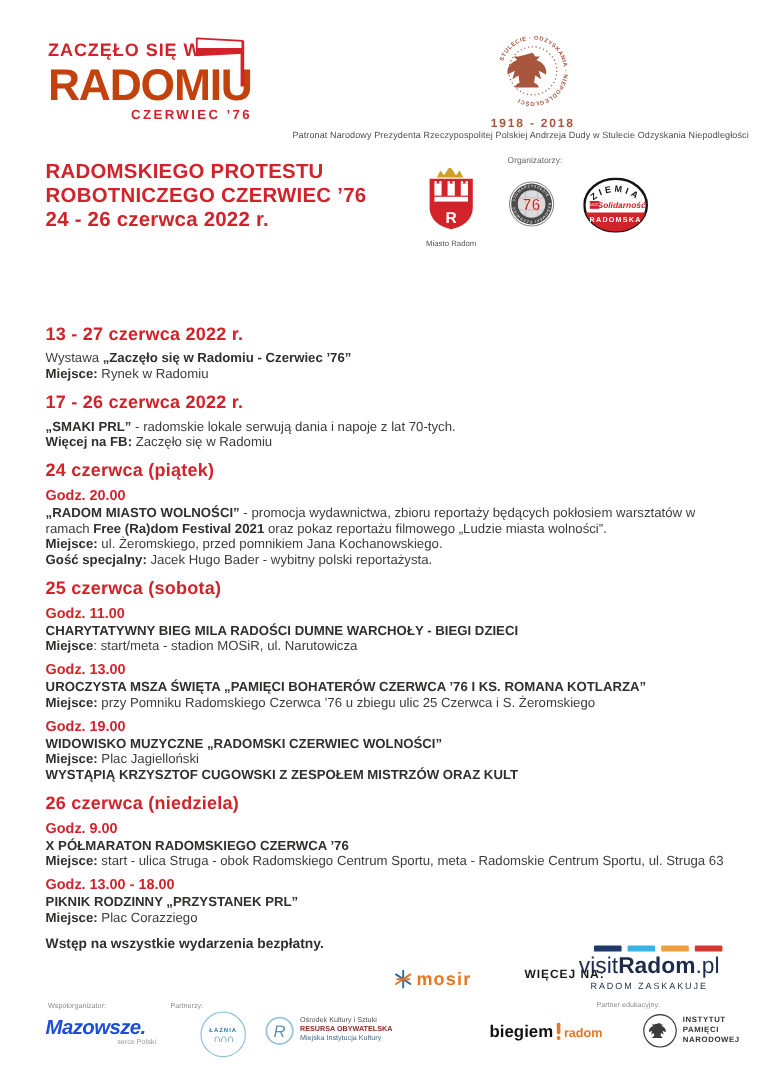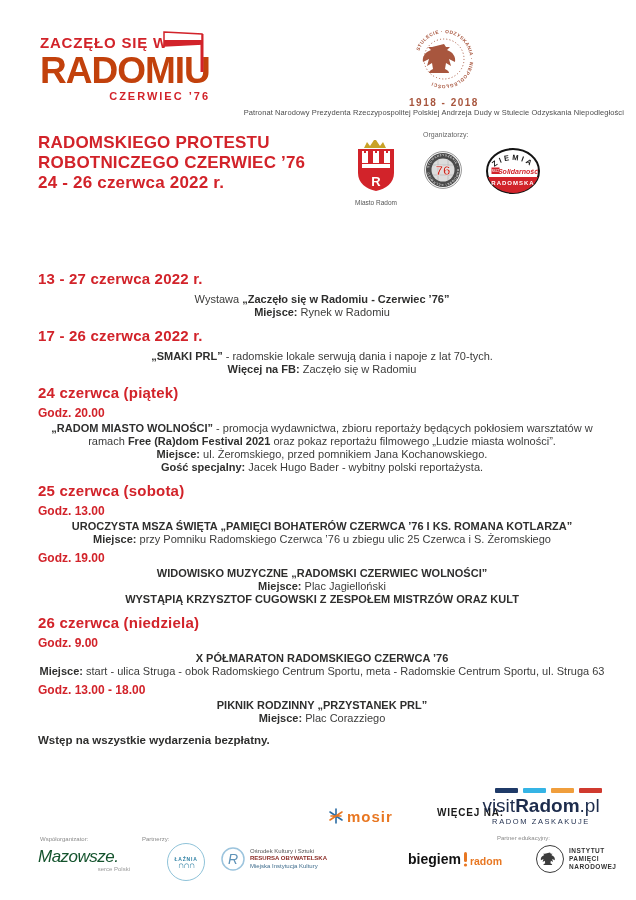--- a/index.html
+++ b/index.html
@@ -31,41 +31,41 @@
   .org-crest-caption{font-size:6.5px;color:#555;margin-top:2px;}
   .org-seal76{left:424px;top:151px;}
   .org-solid{left:486px;top:148px;}
 
   
   .events{left:38px;top:231px;width:568px;margin-top:40px;}
   .sec{margin:0 0 9px 0;}
   .sec-h{font-size:15px;line-height:16px;font-weight:bold;color:#d2232a;margin:0 0 6px 0;letter-spacing:0.2px;}
   .blk{margin:0 0 6px 0;}
   .time{font-size:12px;line-height:13px;font-weight:bold;color:#d2232a;margin:0 0 2px 0;}
-  .line{font-size:11px;line-height:13px;color:#3c3c3b;text-align:center;}
+  .line{font-size:11px;line-height:13px;color:#3c3c3b;}
   .line .b{font-weight:bold;color:#2f2f2e;}
   .free-note{font-size:11.5px;font-weight:bold;color:#2f2f2e;margin-top:6px;}
 
   
   .more-label{left:437px;top:807px;font-size:10px;font-weight:bold;color:#1a1a1a;letter-spacing:0.8px;}
   .vr-block{right:34px;top:788px;width:122px;text-align:center;}
   .vr-bars{display:flex;gap:5px;justify-content:flex-end;}
   .vr-bars div{width:23px;height:4.5px;border-radius:1px;}
   .vr-word{font-size:19px;color:#1d2c4c;line-height:22px;margin-top:2px;}
   .vr-word .b{font-weight:bold;}
   .vr-tag{font-size:7.5px;letter-spacing:1.6px;color:#1d2c4c;margin-top:0;}
 
   
   .f-label{font-size:6px;color:#8a8a8a;}
   .lbl-coorg{left:40px;top:836px;}
   .lbl-partners{left:142px;top:836px;}
   .lbl-edu{left:497px;top:835px;}
 
   .mazowsze{left:38px;top:847px;width:92px;text-align:left;}
-  .mazowsze-name{font-size:17px;font-weight:normal;font-style:italic;color:#14532d;letter-spacing:-0.5px;}
+  .mazowsze-name{font-size:17px;font-weight:bold;font-style:italic;color:#1d4ed8;letter-spacing:-0.5px;}
   .mazowsze-tag{font-size:6px;color:#999;text-align:right;margin-top:-1px;}
 
   .laznia{left:167px;top:843px;width:38px;height:38px;border:1.5px solid #8fc3d9;border-radius:50%;
           display:flex;flex-direction:column;align-items:center;justify-content:center;box-sizing:border-box;}
   .laznia-name{font-size:5px;font-weight:bold;color:#2d7fa3;letter-spacing:0.8px;}
   .laznia-arches{font-size:9px;line-height:7px;color:#2d7fa3;letter-spacing:-1px;}
 
   .resursa{left:220px;top:846px;display:flex;align-items:center;gap:4px;}
   .resursa-text{font-size:6px;line-height:7.5px;}
   .resursa-l1{color:#555;}
@@ -194,20 +194,25 @@
       <div class="blk">
         <div class="time">Godz. 20.00</div>
         <div class="line"><span class="b">„RADOM MIASTO WOLNOŚCI”</span><span> - promocja wydawnictwa, zbioru reportaży będących pokłosiem warsztatów w ramach </span><span class="b">Free (Ra)dom Festival 2021</span><span> oraz pokaz reportażu filmowego „Ludzie miasta wolności”.</span></div>
         <div class="line"><span class="b">Miejsce:</span><span> ul. Żeromskiego, przed pomnikiem Jana Kochanowskiego.</span></div>
         <div class="line"><span class="b">Gość specjalny:</span><span> Jacek Hugo Bader - wybitny polski reportażysta.</span></div>
       </div>
     </section>
     <section class="sec">
       <div class="sec-h">25 czerwca (sobota)</div>
       <div class="blk">
+        <div class="time">Godz. 11.00</div>
+        <div class="line"><span class="b">CHARYTATYWNY BIEG MILA RADOŚCI DUMNE WARCHOŁY - BIEGI DZIECI</span></div>
+        <div class="line"><span class="b">Miejsce</span><span>: start/meta - stadion MOSiR, ul. Narutowicza</span></div>
+      </div>
+      <div class="blk">
         <div class="time">Godz. 13.00</div>
         <div class="line"><span class="b">UROCZYSTA MSZA ŚWIĘTA „PAMIĘCI BOHATERÓW CZERWCA ’76 I KS. ROMANA KOTLARZA”</span></div>
         <div class="line"><span class="b">Miejsce:</span><span> przy Pomniku Radomskiego Czerwca ’76 u zbiegu ulic 25 Czerwca i S. Żeromskiego</span></div>
       </div>
       <div class="blk">
         <div class="time">Godz. 19.00</div>
         <div class="line"><span class="b">WIDOWISKO MUZYCZNE „RADOMSKI CZERWIEC WOLNOŚCI”</span></div>
         <div class="line"><span class="b">Miejsce:</span><span> Plac Jagielloński</span></div>
         <div class="line"><span class="b">WYSTĄPIĄ KRZYSZTOF CUGOWSKI Z ZESPOŁEM MISTRZÓW ORAZ KULT</span></div>
       </div>

